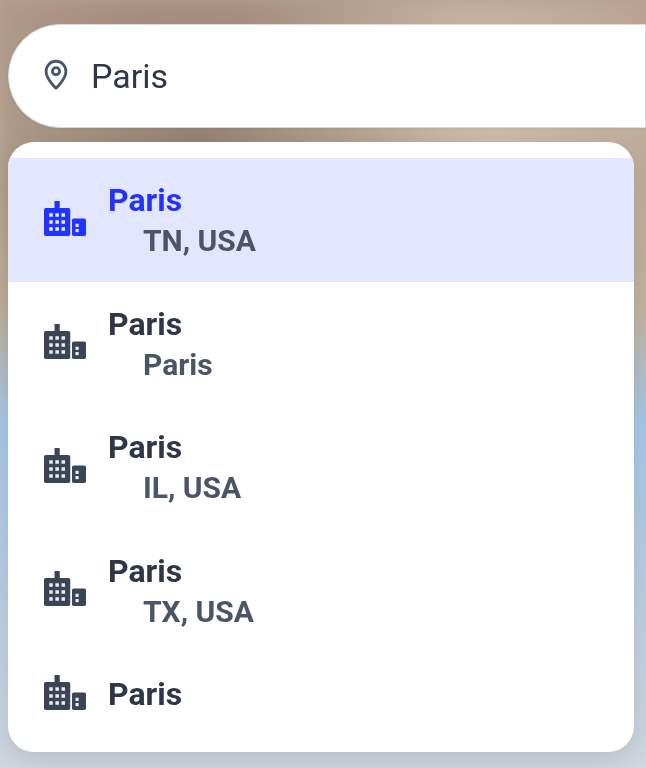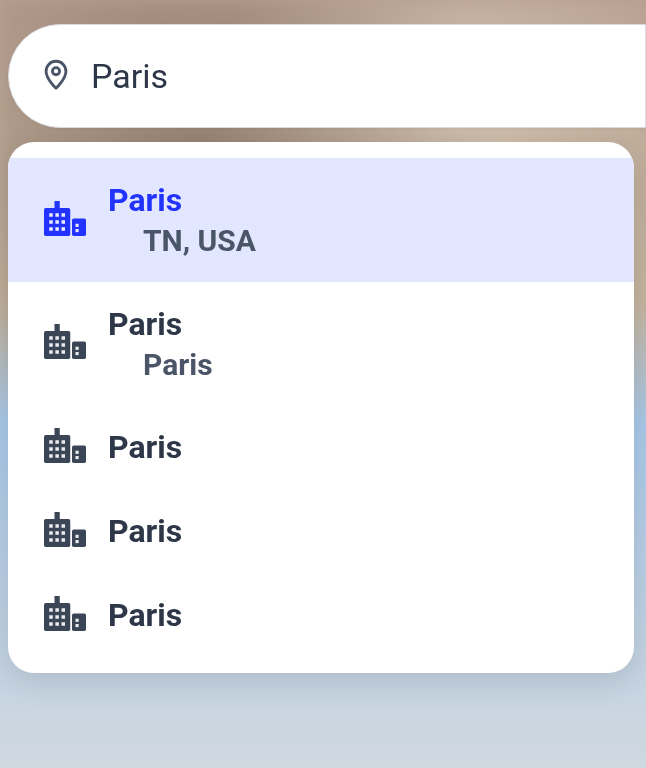--- a/index.html
+++ b/index.html
@@ -193,44 +193,46 @@
         <rect x="6.5" y="15" width="2" height="2" fill="#fff" opacity="0.9"></rect>
         <rect x="10" y="15" width="2" height="2" fill="#fff" opacity="0.9"></rect>
         <rect x="16" y="10" width="8" height="10" rx="1"></rect>
         <rect x="18" y="13" width="1.8" height="1.8" fill="#fff" opacity="0.9"></rect>
         <rect x="18" y="16" width="1.8" height="1.8" fill="#fff" opacity="0.9"></rect>
         <rect x="6" y="0" width="3" height="5"></rect>
       </svg>
     </span>
     <div class="item-text">
       <span class="item-name">Paris</span>
-    </div>
-  </div>
-
-  <div class="dropdown-item">
-    <span class="city-icon">
-      <svg viewBox="0 0 24 20" fill="currentColor">
-        <rect x="0" y="4" width="15" height="16" rx="1"></rect>
-        <rect x="3" y="7" width="2" height="2" fill="#fff" opacity="0.9"></rect>
-        <rect x="6.5" y="7" width="2" height="2" fill="#fff" opacity="0.9"></rect>
-        <rect x="10" y="7" width="2" height="2" fill="#fff" opacity="0.9"></rect>
-        <rect x="3" y="11" width="2" height="2" fill="#fff" opacity="0.9"></rect>
-        <rect x="6.5" y="11" width="2" height="2" fill="#fff" opacity="0.9"></rect>
-        <rect x="10" y="11" width="2" height="2" fill="#fff" opacity="0.9"></rect>
-        <rect x="3" y="15" width="2" height="2" fill="#fff" opacity="0.9"></rect>
-        <rect x="6.5" y="15" width="2" height="2" fill="#fff" opacity="0.9"></rect>
-        <rect x="10" y="15" width="2" height="2" fill="#fff" opacity="0.9"></rect>
-        <rect x="16" y="10" width="8" height="10" rx="1"></rect>
-        <rect x="18" y="13" width="1.8" height="1.8" fill="#fff" opacity="0.9"></rect>
-        <rect x="18" y="16" width="1.8" height="1.8" fill="#fff" opacity="0.9"></rect>
-        <rect x="6" y="0" width="3" height="5"></rect>
-      </svg>
-    </span>
-    <div class="item-text">
-      <span class="item-name">Paris</span>
+      <span class="item-sub">IL, USA</span>
+    </div>
+  </div>
+
+  <div class="dropdown-item">
+    <span class="city-icon">
+      <svg viewBox="0 0 24 20" fill="currentColor">
+        <rect x="0" y="4" width="15" height="16" rx="1"></rect>
+        <rect x="3" y="7" width="2" height="2" fill="#fff" opacity="0.9"></rect>
+        <rect x="6.5" y="7" width="2" height="2" fill="#fff" opacity="0.9"></rect>
+        <rect x="10" y="7" width="2" height="2" fill="#fff" opacity="0.9"></rect>
+        <rect x="3" y="11" width="2" height="2" fill="#fff" opacity="0.9"></rect>
+        <rect x="6.5" y="11" width="2" height="2" fill="#fff" opacity="0.9"></rect>
+        <rect x="10" y="11" width="2" height="2" fill="#fff" opacity="0.9"></rect>
+        <rect x="3" y="15" width="2" height="2" fill="#fff" opacity="0.9"></rect>
+        <rect x="6.5" y="15" width="2" height="2" fill="#fff" opacity="0.9"></rect>
+        <rect x="10" y="15" width="2" height="2" fill="#fff" opacity="0.9"></rect>
+        <rect x="16" y="10" width="8" height="10" rx="1"></rect>
+        <rect x="18" y="13" width="1.8" height="1.8" fill="#fff" opacity="0.9"></rect>
+        <rect x="18" y="16" width="1.8" height="1.8" fill="#fff" opacity="0.9"></rect>
+        <rect x="6" y="0" width="3" height="5"></rect>
+      </svg>
+    </span>
+    <div class="item-text">
+      <span class="item-name">Paris</span>
+      <span class="item-sub">TX, USA</span>
     </div>
   </div>
 
   <div class="dropdown-item">
     <span class="city-icon">
       <svg viewBox="0 0 24 20" fill="currentColor">
         <rect x="0" y="4" width="15" height="16" rx="1"></rect>
         <rect x="3" y="7" width="2" height="2" fill="#fff" opacity="0.9"></rect>
         <rect x="6.5" y="7" width="2" height="2" fill="#fff" opacity="0.9"></rect>
         <rect x="10" y="7" width="2" height="2" fill="#fff" opacity="0.9"></rect>

